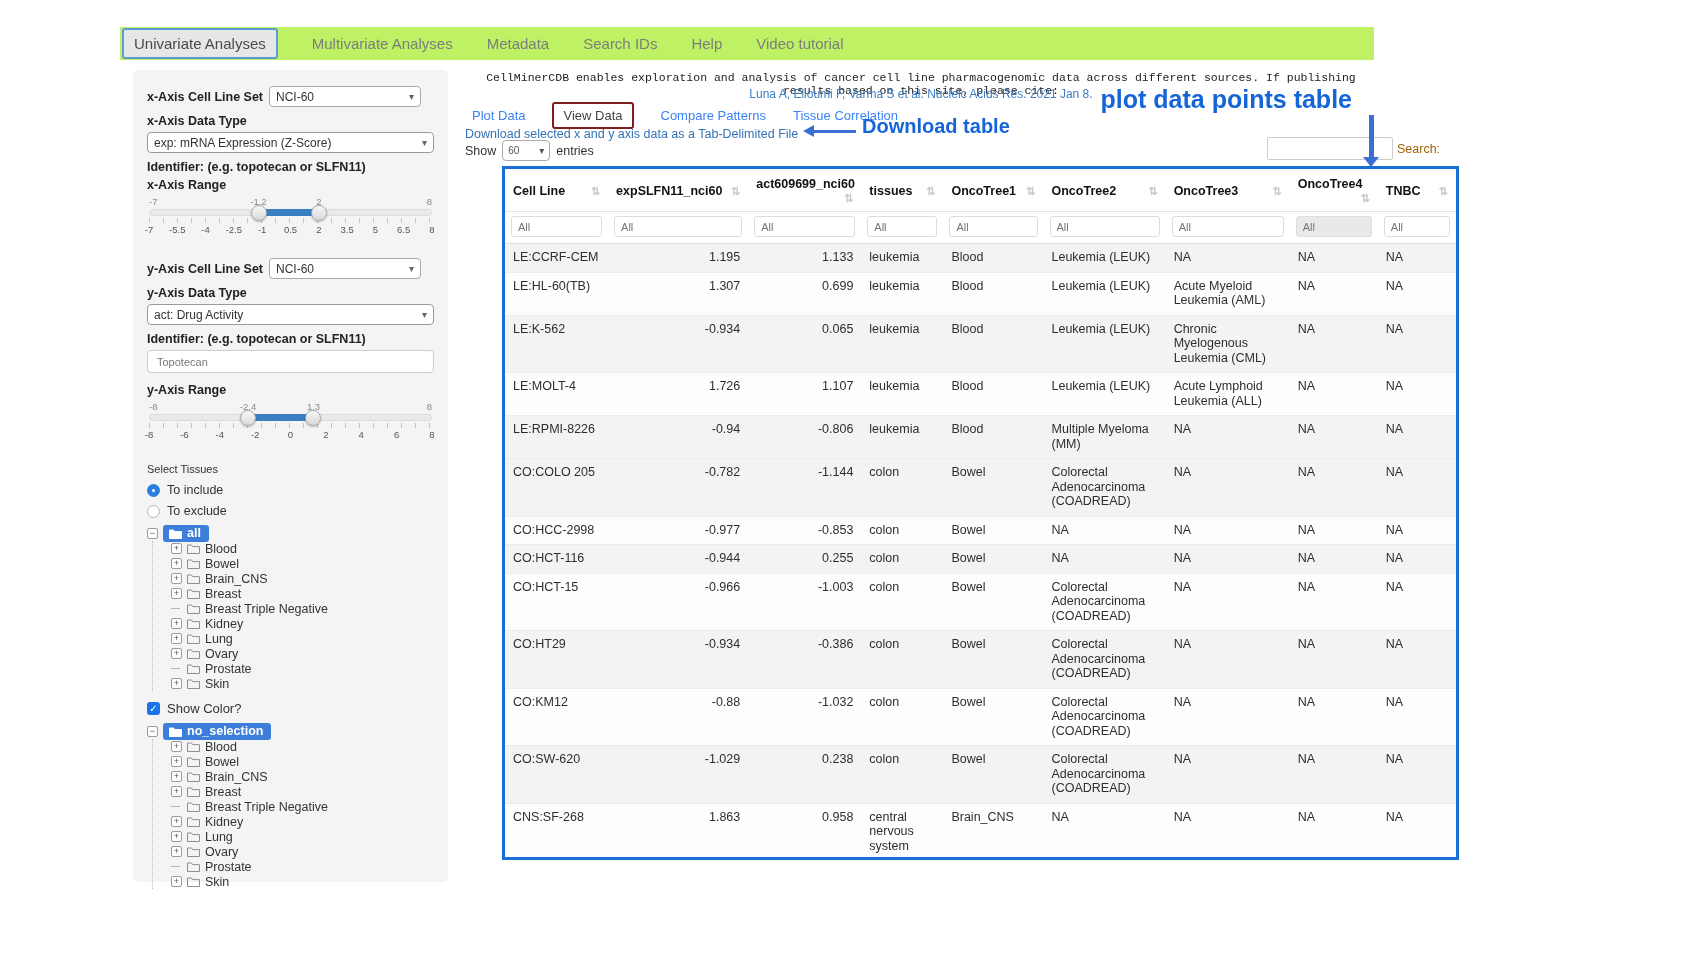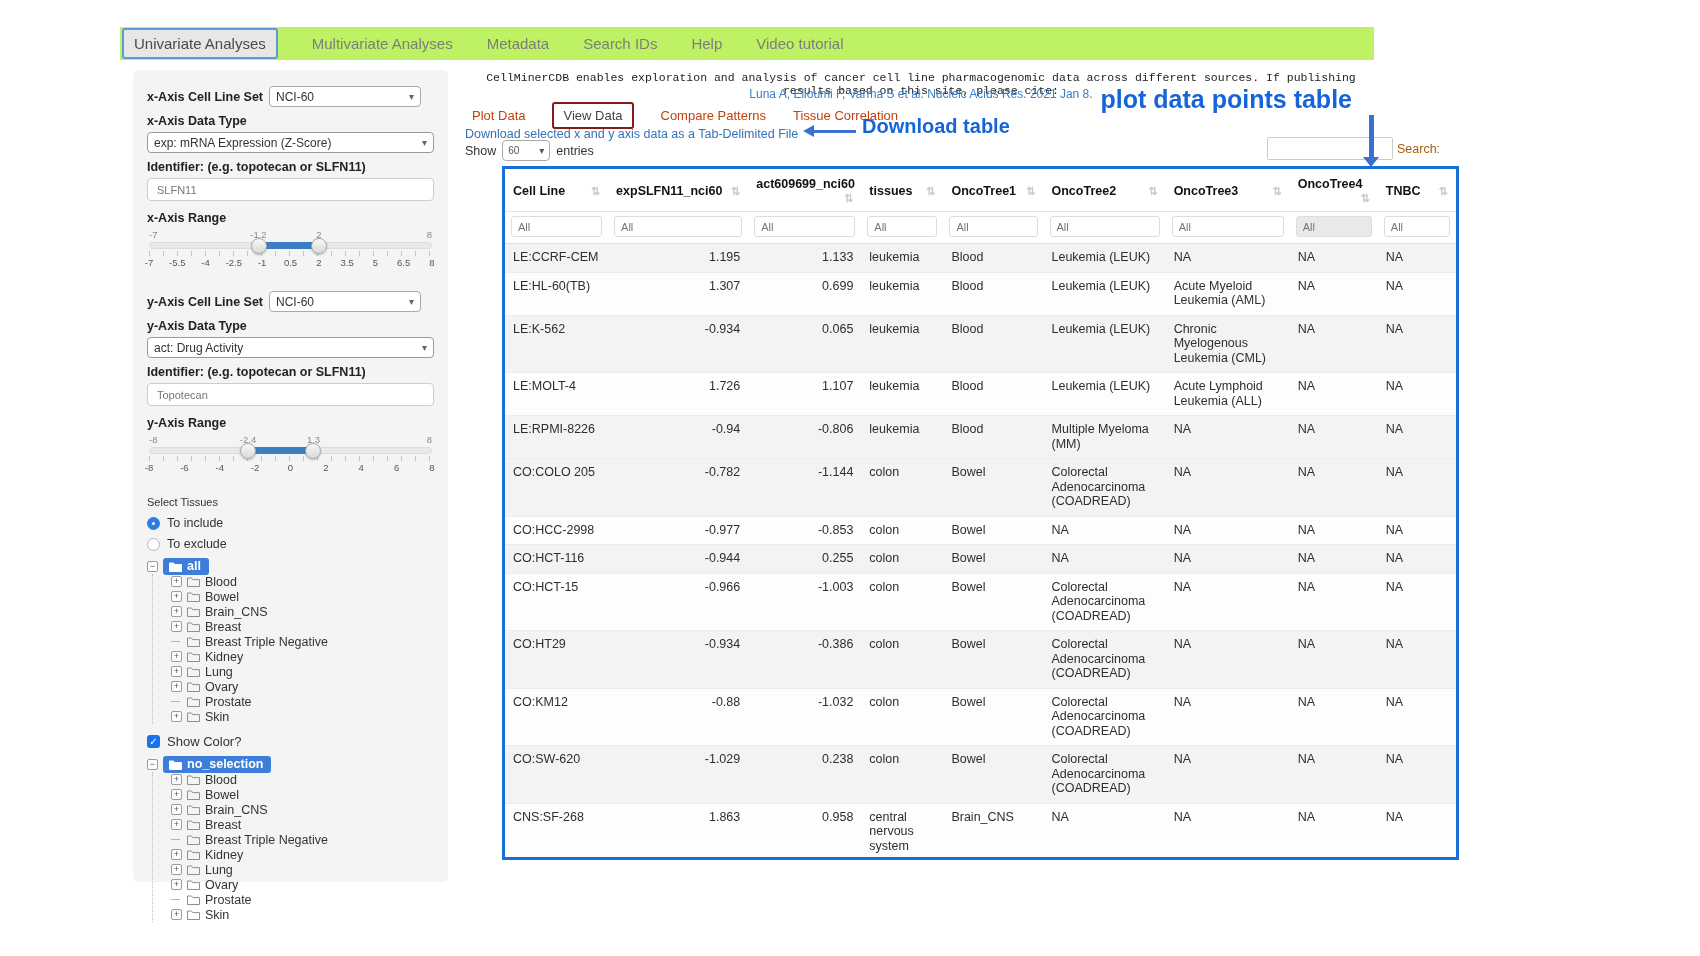--- a/index.html
+++ b/index.html
@@ -63,21 +63,21 @@
            border-radius:3px; padding:1px 8px 2px 6px; font-weight:bold; }
   .folder { flex:none; display:inline-block; }
   .check-row { display:flex; align-items:center; gap:7px; margin:10px 0 4px 0; font-size:13px; cursor:pointer; }
   .checkbox { width:13px; height:13px; border-radius:3px; background:#1a73e8; color:#fff; font-size:10px;
               line-height:13px; text-align:center; }
 
   
   .intro { position:absolute; left:465px; top:71px; width:912px; text-align:center; font-size:11.5px; color:#222;font-family:Liberation Mono, monospace; }
   .citation { position:absolute; left:465px; top:87px; width:912px; text-align:center; font-size:12px; color:#3c7dc4; cursor:pointer; }
   .tabs { position:absolute; left:472px; top:102px; display:flex; align-items:center; gap:27px; font-size:13px; }
-  .tab { color:#c2410c; cursor:pointer; white-space:nowrap; }
+  .tab { color:#3b82f6; cursor:pointer; white-space:nowrap; }
   .tab.active { color:#444; border:2px solid #7f1d1d; border-radius:3px; padding:4px 9px; background:#fff; }
   .download-link { position:absolute; left:465px; top:127px; font-size:12.5px; color:#3372b5; cursor:pointer; }
   .show-row { position:absolute; left:465px; top:140px; display:flex; align-items:center; gap:6px; font-size:12.5px; color:#333; }
   .entries-sel { width:48px; height:21px; background:#fff; border:1px solid #aaa; border-radius:4px;
                  display:flex; align-items:center; justify-content:space-between; padding:0 5px;
                  font-size:10px; color:#555; cursor:pointer; }
   .search-input { position:absolute; left:1267px; top:137px; width:126px; height:23px;
                   background:#fff; border:1px solid #ccc; border-radius:2px; }
   .search-label { position:absolute; left:1397px; top:142px; font-size:12.5px; color:#a16207; }
 
@@ -130,21 +130,20 @@
         <span>NCI-60</span>
         <span class="chev">▾</span>
       </div>
     </div>
     <div class="sb-label">x-Axis Data Type</div>
     <div class="sel wide">
       <span>exp: mRNA Expression (Z-Score)</span>
       <span class="chev">▾</span>
     </div>
     <div class="sb-label">Identifier: (e.g. topotecan or SLFN11)</div>
-    <div class="txt-input">SLFN11</div>
 
     <div class="sb-label" style="margin-top:4px">x-Axis Range</div>
     <div class="slider" id="x-slider">
         <div class="sl-top">
           <span class="endL">-7</span>
           <span style="left:38.666666666666664%">-1.2</span>
           <span style="left:60%">2</span>
           <span class="endR">8</span>
         </div>
         <div class="sl-track">

